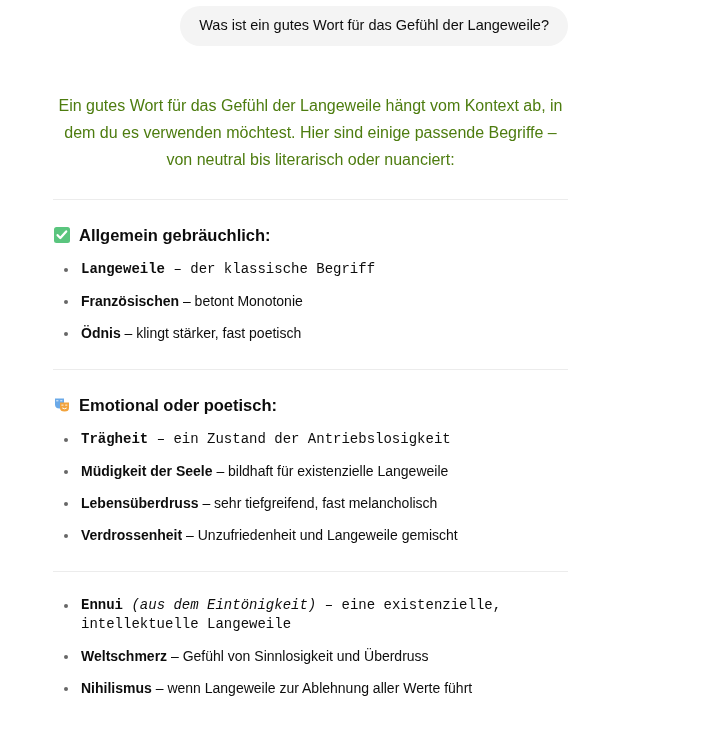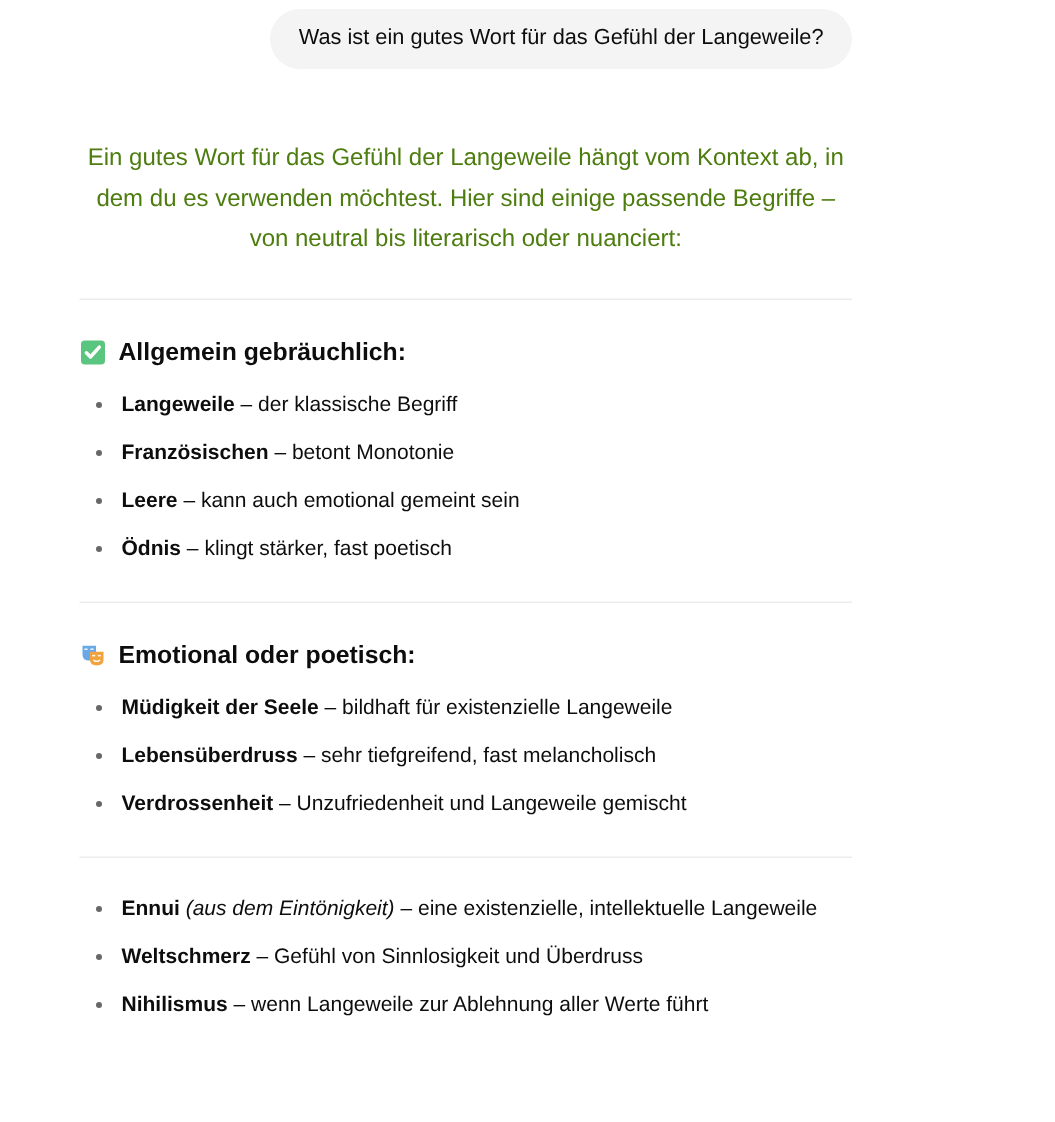--- a/index.html
+++ b/index.html
@@ -86,21 +86,21 @@
     padding: 0;
   }
   ul.term-list li {
     position: relative;
     padding-left: 28px;
     font-size: 14px;
     line-height: 19px;
     margin-top: 13px;
     color: #0d0d0d;
   }
-  ul.term-list li:first-child { margin-top: 14px; }
+  ul.term-list li:first-child { margin-top: 14px; font-family: Liberation Mono, monospace; }
   ul.term-list li::before {
     content: "";
     position: absolute;
     left: 11px;
     top: 8px;
     width: 4px;
     height: 4px;
     border-radius: 50%;
     background: #676767;
   }
@@ -137,25 +137,20 @@
       <ul class="term-list">
         <li>
           <span class="term">Langeweile</span>
           <span class="desc">–</span>
           <span class="desc">der klassische Begriff</span>
         </li>
         <li>
           <span class="term">Französischen</span>
           <span class="desc">–</span>
           <span class="desc">betont Monotonie</span>
-        </li>
-        <li>
-          <span class="term">Leere</span>
-          <span class="desc">–</span>
-          <span class="desc">kann auch emotional gemeint sein</span>
         </li>
         <li>
           <span class="term">Ödnis</span>
           <span class="desc">–</span>
           <span class="desc">klingt stärker, fast poetisch</span>
         </li>
       </ul>
     </div>
 
     <hr class="divider">
@@ -169,20 +164,25 @@
             <path d="M7 6.5 H16 V12 Q16 15.6 11.5 15.6 Q7 15.6 7 12 Z" fill="#f2a33c"></path>
             <rect x="8.4" y="8.6" width="2.1" height="1" fill="#ffffff" opacity="0.9"></rect>
             <rect x="12.2" y="8.6" width="2.1" height="1" fill="#ffffff" opacity="0.9"></rect>
             <path d="M9.6 12.2 Q11.5 13.6 13.4 12.2" stroke="#ffffff" stroke-width="1" fill="none" stroke-linecap="round"></path>
           </svg>
         </span>
         <span>Emotional oder poetisch:</span>
       </div>
       <ul class="term-list">
         <li>
+          <span class="term">Trägheit</span>
+          <span class="desc">–</span>
+          <span class="desc">ein Zustand der Antriebslosigkeit</span>
+        </li>
+        <li>
           <span class="term">Müdigkeit der Seele</span>
           <span class="desc">–</span>
           <span class="desc">bildhaft für existenzielle Langeweile</span>
         </li>
         <li>
           <span class="term">Lebensüberdruss</span>
           <span class="desc">–</span>
           <span class="desc">sehr tiefgreifend, fast melancholisch</span>
         </li>
         <li>

